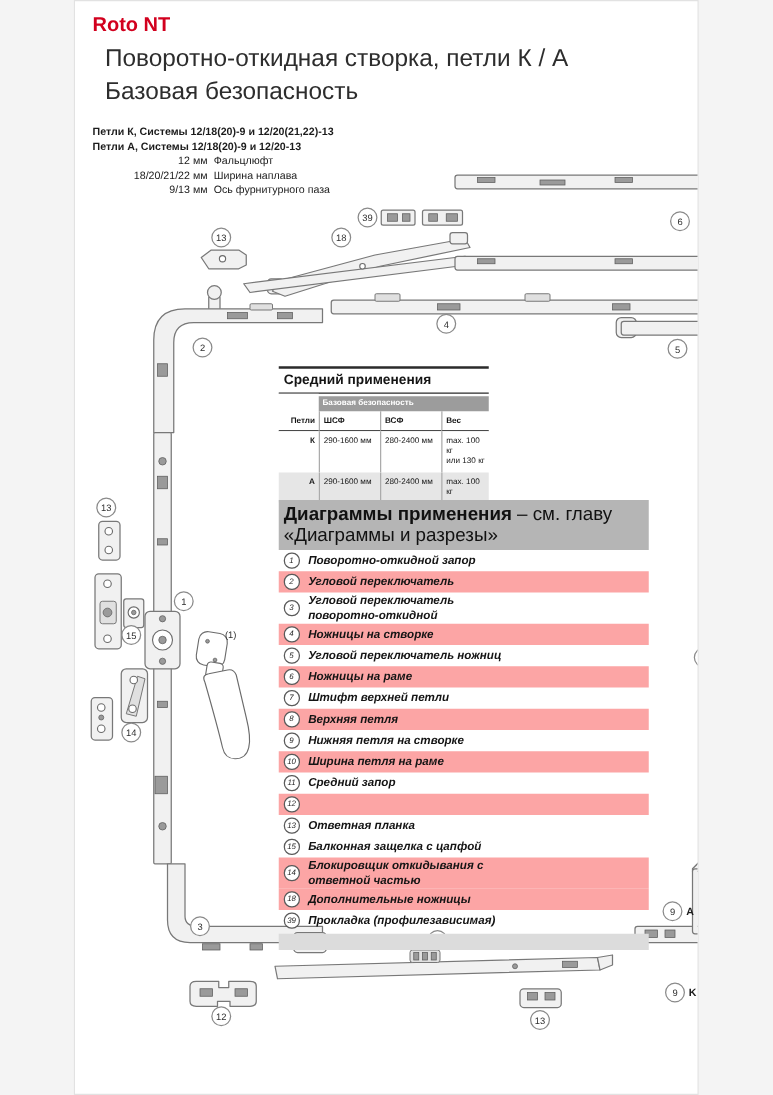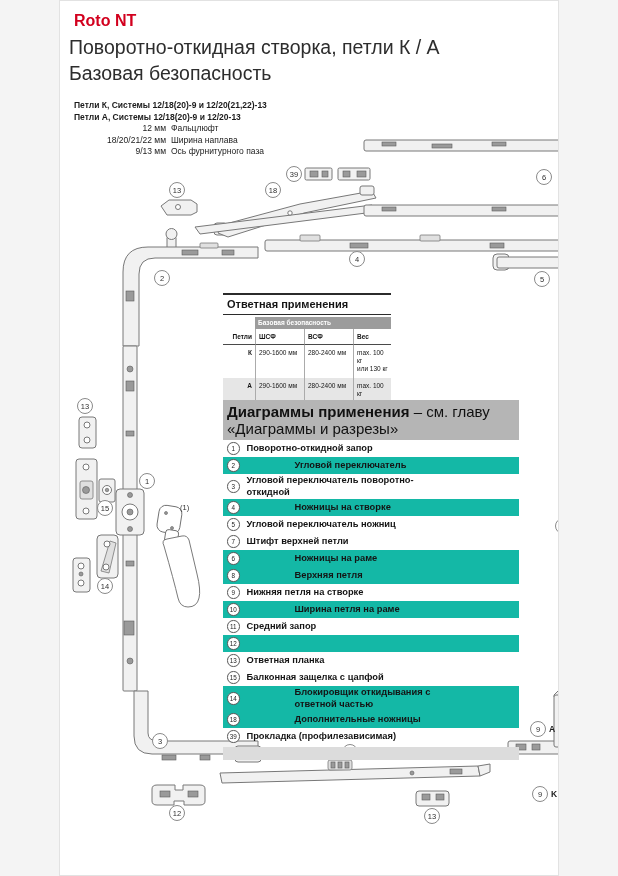--- a/index.html
+++ b/index.html
@@ -1,21 +1,21 @@
 <!DOCTYPE html>
 <html><head>
 <meta charset="utf-8">
 <style>
   html,body{margin:0;padding:0;background:#f4f4f4;}
   .page{position:relative;width:500px;height:876px;background:#fff;margin:0 auto;
         font-family:"Liberation Sans",sans-serif;overflow:hidden;border:1px solid #e2e2e2;box-sizing:border-box;}
 
   
   .brand{position:absolute;left:14px;top:11px;font-size:16px;font-weight:bold;}
-  .title{position:absolute;left:9px;top:33px;font-size:19.5px;color:#2d2d2d;line-height:26px;}
+  .title{position:absolute;left:24px;top:33px;font-size:19.5px;color:#2d2d2d;line-height:26px;}
   .specs{position:absolute;left:14px;top:99px;font-size:8.5px;color:#1b1b1b;line-height:11.5px;}
   .spec-bold{font-weight:bold;}
   .spec-row{display:flex;}
   .spec-val{width:92px;text-align:right;}
   .spec-label{margin-left:5px;}
   .winicon{position:absolute;left:568px;top:17px;}
 
   
   .co{position:absolute;display:flex;align-items:center;gap:3px;font-size:7.5px;color:#2e2e2e;}
   .co .c-circle{width:16px;height:16px;border:1px solid #8a8a8a;border-radius:50%;background:#fff;
@@ -43,22 +43,22 @@
   .vl{border-left:1px solid #ababab;}
   .rk{background:#fff;padding-top:4px;padding-bottom:5px;}
   .ra{background:#e6e6e6;padding-top:4px;padding-bottom:4px;}
   .hinge{font-weight:bold;}
   .wline{display:block;}
 
   
   .legend{position:absolute;left:163px;top:399px;width:296px;color:#141414;}
   .l-head{background:#b5b5b5;font-size:15px;padding:3px 4px;color:#111;}
   .l-head .lb{font-weight:bold;}
-  .lrow{display:flex;align-items:center;min-height:15px;padding:1px 0;}
-  .lrow.g{background:#14b8a6;gap:48px;}
+  .lrow{display:flex;align-items:center;min-height:15px;padding:1px 0;font-style:italic;}
+  .lrow.g{background:#fca5a5;}
   .lnum{flex:0 0 12.5px;height:12.5px;border:1px solid #5a5a5a;border-radius:50%;font-size:6.3px;
         display:flex;align-items:center;justify-content:center;margin:0 7px 0 4px;background:#fff;
         box-sizing:border-box;color:#222;}
   .llabel{font-weight:bold;font-size:9.3px;line-height:11.5px;width:170px;}
   .l-tail{background:#dcdcdc;height:13px;margin-top:2px;}
 </style>
 </head>
 <body>
 
 <div class="page">
@@ -414,21 +414,21 @@
       <span class="c-circle">9</span>
       <span class="c-letter">K</span>
     </div>
   <div class="co" style="left:569px;top:786px;">
       <span class="c-circle">10</span>
       <span class="c-letter">K</span>
     </div>
   <div class="hlabel">(1)</div>
 
   <div class="apptable">
-    <div class="t-title">Ответная применения</div>
+    <div class="t-title">Средний применения</div>
     <div class="t-grid">
       <div class="tc span-empty"></div>
       <div class="tc span-h">Базовая безопасность</div>
 
       <div class="tc th t-right">Петли</div>
       <div class="tc th vl">ШСФ</div>
       <div class="tc th vl">ВСФ</div>
       <div class="tc th vl">Вес</div>
 
       <div class="tc rk hinge t-right">К</div>
@@ -464,29 +464,29 @@
         <span class="llabel">Угловой переключатель поворотно-откидной</span>
       </div>
     <div class="lrow g">
         <span class="lnum">4</span>
         <span class="llabel">Ножницы на створке</span>
       </div>
     <div class="lrow">
         <span class="lnum">5</span>
         <span class="llabel">Угловой переключатель ножниц</span>
       </div>
+    <div class="lrow g">
+        <span class="lnum">6</span>
+        <span class="llabel">Ножницы на раме</span>
+      </div>
     <div class="lrow">
         <span class="lnum">7</span>
         <span class="llabel">Штифт верхней петли</span>
       </div>
     <div class="lrow g">
-        <span class="lnum">6</span>
-        <span class="llabel">Ножницы на раме</span>
-      </div>
-    <div class="lrow g">
         <span class="lnum">8</span>
         <span class="llabel">Верхняя петля</span>
       </div>
     <div class="lrow">
         <span class="lnum">9</span>
         <span class="llabel">Нижняя петля на створке</span>
       </div>
     <div class="lrow g">
         <span class="lnum">10</span>
         <span class="llabel">Ширина петля на раме</span>

